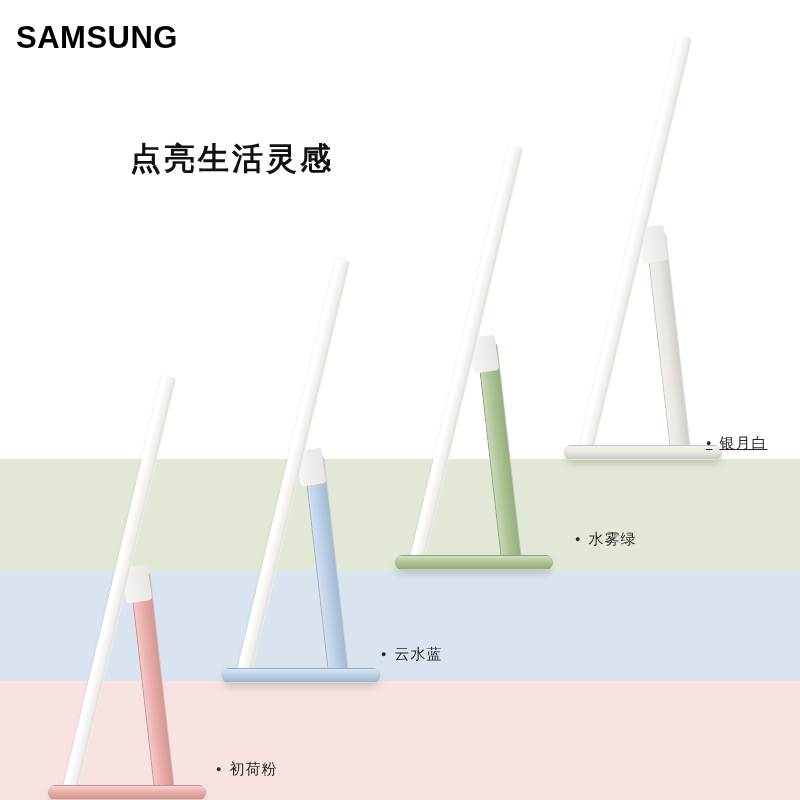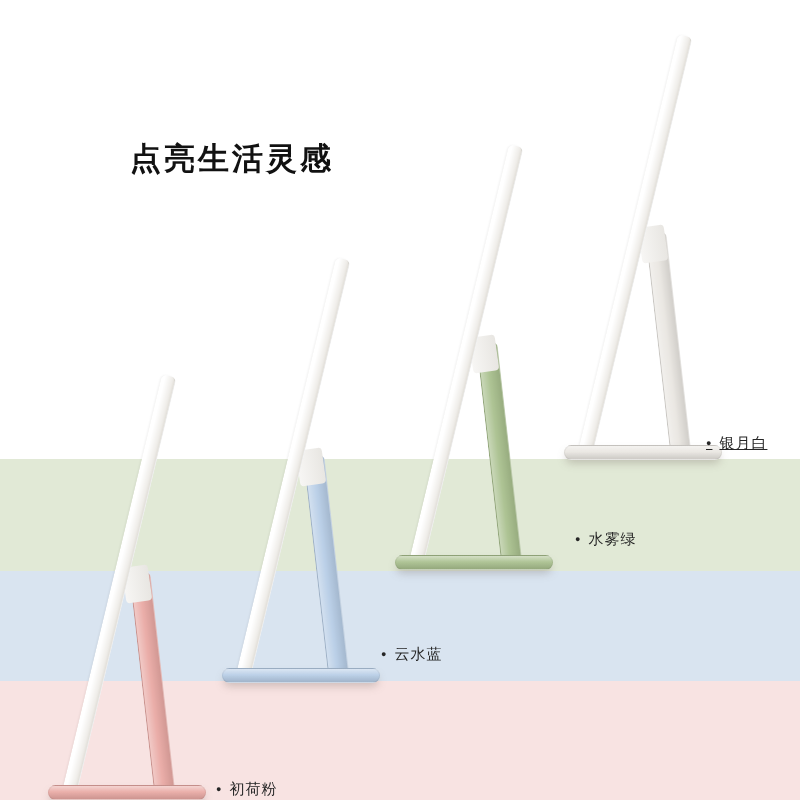--- a/index.html
+++ b/index.html
@@ -79,31 +79,32 @@
 
   
   .color-label {
     position: absolute; z-index: 5;
     font-size: 15px; color: #262626; white-space: nowrap; letter-spacing: 1px;
   }
   .color-label .bullet { font-size: 9px; margin-right: 7px; vertical-align: 2px; color: #262626; }
   .label-white { left: 706px; top: 434px; text-decoration: underline; }
   .label-green { left: 575px; top: 530px; }
   .label-blue  { left: 381px; top: 645px; }
-  .label-pink  { left: 216px; top: 760px; margin-top: 20px; }
+  .label-pink  { left: 216px; top: 760px; }
 </style>
 </head>
 <body>
 
 <div class="stage">
 
   <div class="band band-green" style="background: rgb(225, 233, 214);"></div>
   <div class="band band-blue" style="background: rgb(217, 228, 240);"></div>
   <div class="band band-pink" style="background: rgb(248, 227, 226);"></div>
 
+  <div class="logo">SAMSUNG</div>
   <h1 class="headline">点亮生活灵感</h1>
 
   <div class="monitor monitor-white" style="--c: #e9e6e1;">
     <div class="hinge"></div>
     <div class="leg"></div>
     <div class="panel"></div>
     <div class="base"></div>
   </div>
 
   <div class="monitor monitor-green" style="--c: #a9c08e;">

